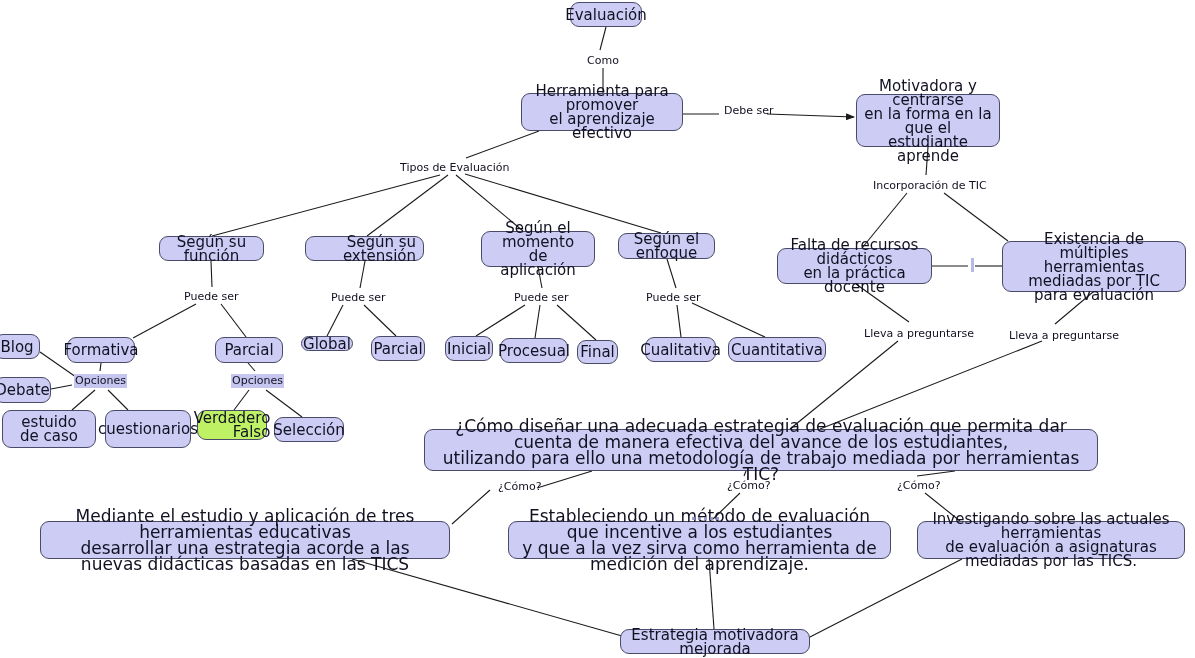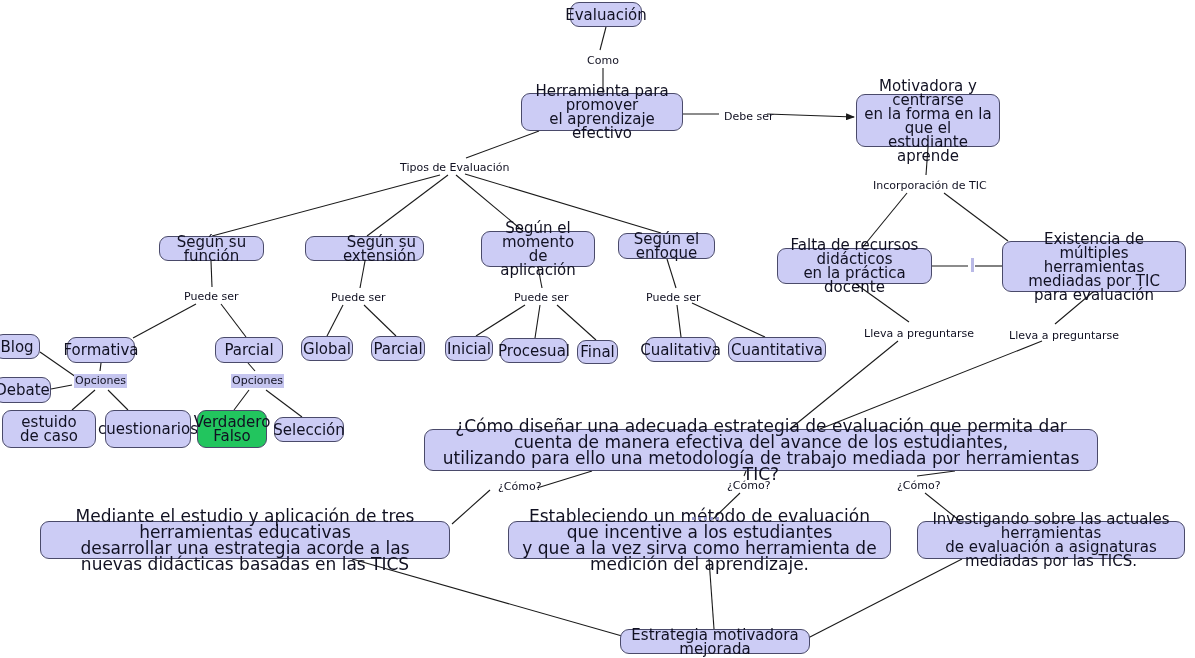--- a/index.html
+++ b/index.html
@@ -146,44 +146,44 @@
 de aplicación</div>
     <div class="node" style="left: 618px; top: 233px; width: 97px; height: 26px; background: rgb(204, 204, 245); border-color: rgb(74, 74, 106); color: rgb(17, 17, 34);">Según el enfoque</div>
     <div class="node" style="left: 777px; top: 248px; width: 155px; height: 36px; background: rgb(204, 204, 245); border-color: rgb(74, 74, 106); color: rgb(17, 17, 34);">Falta de recursos didácticos
 en la práctica docente</div>
     <div class="node" style="left: 1002px; top: 241px; width: 184px; height: 51px; background: rgb(204, 204, 245); border-color: rgb(74, 74, 106); color: rgb(17, 17, 34);">Existencia de múltiples
 herramientas mediadas por TIC
 para evaluación</div>
     <div class="node" style="left: -6px; top: 334px; width: 46px; height: 25px; background: rgb(204, 204, 245); border-color: rgb(74, 74, 106); color: rgb(17, 17, 34);">Blog</div>
     <div class="node" style="left: 67px; top: 337px; width: 68px; height: 26px; background: rgb(204, 204, 245); border-color: rgb(74, 74, 106); color: rgb(17, 17, 34);">Formativa</div>
     <div class="node" style="left: 215px; top: 337px; width: 68px; height: 26px; background: rgb(204, 204, 245); border-color: rgb(74, 74, 106); color: rgb(17, 17, 34);">Parcial</div>
-    <div class="node" style="left: 301px; top: 336px; width: 52px; height: 25px; background: rgb(204, 204, 245); border-color: rgb(74, 74, 106); color: rgb(17, 17, 34);">Global</div>
+    <div class="node" style="left: 301px; top: 336px; width: 52px; height: 15px; background: rgb(204, 204, 245); border-color: rgb(74, 74, 106); color: rgb(17, 17, 34);">Global</div>
     <div class="node" style="left: 371px; top: 336px; width: 54px; height: 25px; background: rgb(204, 204, 245); border-color: rgb(74, 74, 106); color: rgb(17, 17, 34);">Parcial</div>
     <div class="node" style="left: 445px; top: 336px; width: 48px; height: 25px; background: rgb(204, 204, 245); border-color: rgb(74, 74, 106); color: rgb(17, 17, 34);">Inicial</div>
     <div class="node" style="left: 500px; top: 338px; width: 68px; height: 25px; background: rgb(204, 204, 245); border-color: rgb(74, 74, 106); color: rgb(17, 17, 34);">Procesual</div>
     <div class="node" style="left: 577px; top: 340px; width: 41px; height: 24px; background: rgb(204, 204, 245); border-color: rgb(74, 74, 106); color: rgb(17, 17, 34);">Final</div>
     <div class="node" style="left: 645px; top: 337px; width: 71px; height: 25px; background: rgb(204, 204, 245); border-color: rgb(74, 74, 106); color: rgb(17, 17, 34);">Cualitativa</div>
     <div class="node" style="left: 728px; top: 337px; width: 98px; height: 25px; background: rgb(204, 204, 245); border-color: rgb(74, 74, 106); color: rgb(17, 17, 34);">Cuantitativa</div>
     <div class="node" style="left: -6px; top: 377px; width: 57px; height: 26px; background: rgb(204, 204, 245); border-color: rgb(74, 74, 106); color: rgb(17, 17, 34);">Debate</div>
     <div class="node" style="left: 2px; top: 410px; width: 94px; height: 38px; background: rgb(204, 204, 245); border-color: rgb(74, 74, 106); color: rgb(17, 17, 34);">estuido de caso</div>
     <div class="node" style="left: 105px; top: 410px; width: 86px; height: 38px; background: rgb(204, 204, 245); border-color: rgb(74, 74, 106); color: rgb(17, 17, 34);">cuestionarios</div>
-    <div class="node" style="left: 197px; top: 410px; width: 70px; height: 38px; background: #22c55e; border-color: rgb(74, 74, 106); color: rgb(17, 17, 34);">Verdadero
+    <div class="node" style="left: 197px; top: 410px; width: 70px; height: 30px; background: #bef264; border-color: rgb(74, 74, 106); color: rgb(17, 17, 34); text-align: right;">Verdadero
 Falso</div>
     <div class="node" style="left: 274px; top: 417px; width: 70px; height: 25px; background: rgb(204, 204, 245); border-color: rgb(74, 74, 106); color: rgb(17, 17, 34);">Selección</div>
     <div class="node big" style="left: 424px; top: 429px; width: 674px; height: 42px; background: rgb(204, 204, 245); border-color: rgb(74, 74, 106); color: rgb(17, 17, 34);">¿Cómo diseñar una adecuada estrategia de evaluación que permita dar cuenta de manera efectiva del avance de los estudiantes,
 utilizando para ello una metodología de trabajo mediada por herramientas TIC?</div>
     <div class="node big" style="left: 40px; top: 521px; width: 410px; height: 38px; background: rgb(204, 204, 245); border-color: rgb(74, 74, 106); color: rgb(17, 17, 34);">Mediante el estudio y aplicación de tres herramientas educativas
 desarrollar una estrategia acorde a las nuevas didácticas basadas en las TICS</div>
     <div class="node big" style="left: 508px; top: 521px; width: 383px; height: 38px; background: rgb(204, 204, 245); border-color: rgb(74, 74, 106); color: rgb(17, 17, 34);">Estableciendo un método de evaluación que incentive a los estudiantes
 y que a la vez sirva como herramienta de medición del aprendizaje.</div>
     <div class="node" style="left: 917px; top: 521px; width: 268px; height: 38px; background: rgb(204, 204, 245); border-color: rgb(74, 74, 106); color: rgb(17, 17, 34);">Investigando sobre las actuales herramientas
 de evaluación a asignaturas mediadas por las TICS.</div>
     <div class="node" style="left: 620px; top: 629px; width: 190px; height: 25px; background: rgb(204, 204, 245); border-color: rgb(74, 74, 106); color: rgb(17, 17, 34);">Estrategia motivadora mejorada</div>
     <div class="linklabel" style="left: 586px; top: 54px;">Como</div>
-    <div class="linklabel" style="left: 723px; top: 110px;">Debe ser</div>
+    <div class="linklabel" style="left: 723px; top: 104px;">Debe ser</div>
     <div class="linklabel" style="left: 399px; top: 161px;">Tipos de Evaluación</div>
     <div class="linklabel" style="left: 872px; top: 179px;">Incorporación de TIC</div>
     <div class="linklabel tiny-bar" style="left: 971px; top: 258px;"></div>
     <div class="linklabel" style="left: 183px; top: 290px;">Puede ser</div>
     <div class="linklabel" style="left: 330px; top: 291px;">Puede ser</div>
     <div class="linklabel" style="left: 513px; top: 291px;">Puede ser</div>
     <div class="linklabel" style="left: 645px; top: 291px;">Puede ser</div>
     <div class="linklabel" style="left: 863px; top: 327px;">Lleva a preguntarse</div>
     <div class="linklabel" style="left: 1008px; top: 329px;">Lleva a preguntarse</div>
     <div class="linklabel sel" style="left: 74px; top: 374px;">Opciones</div>

